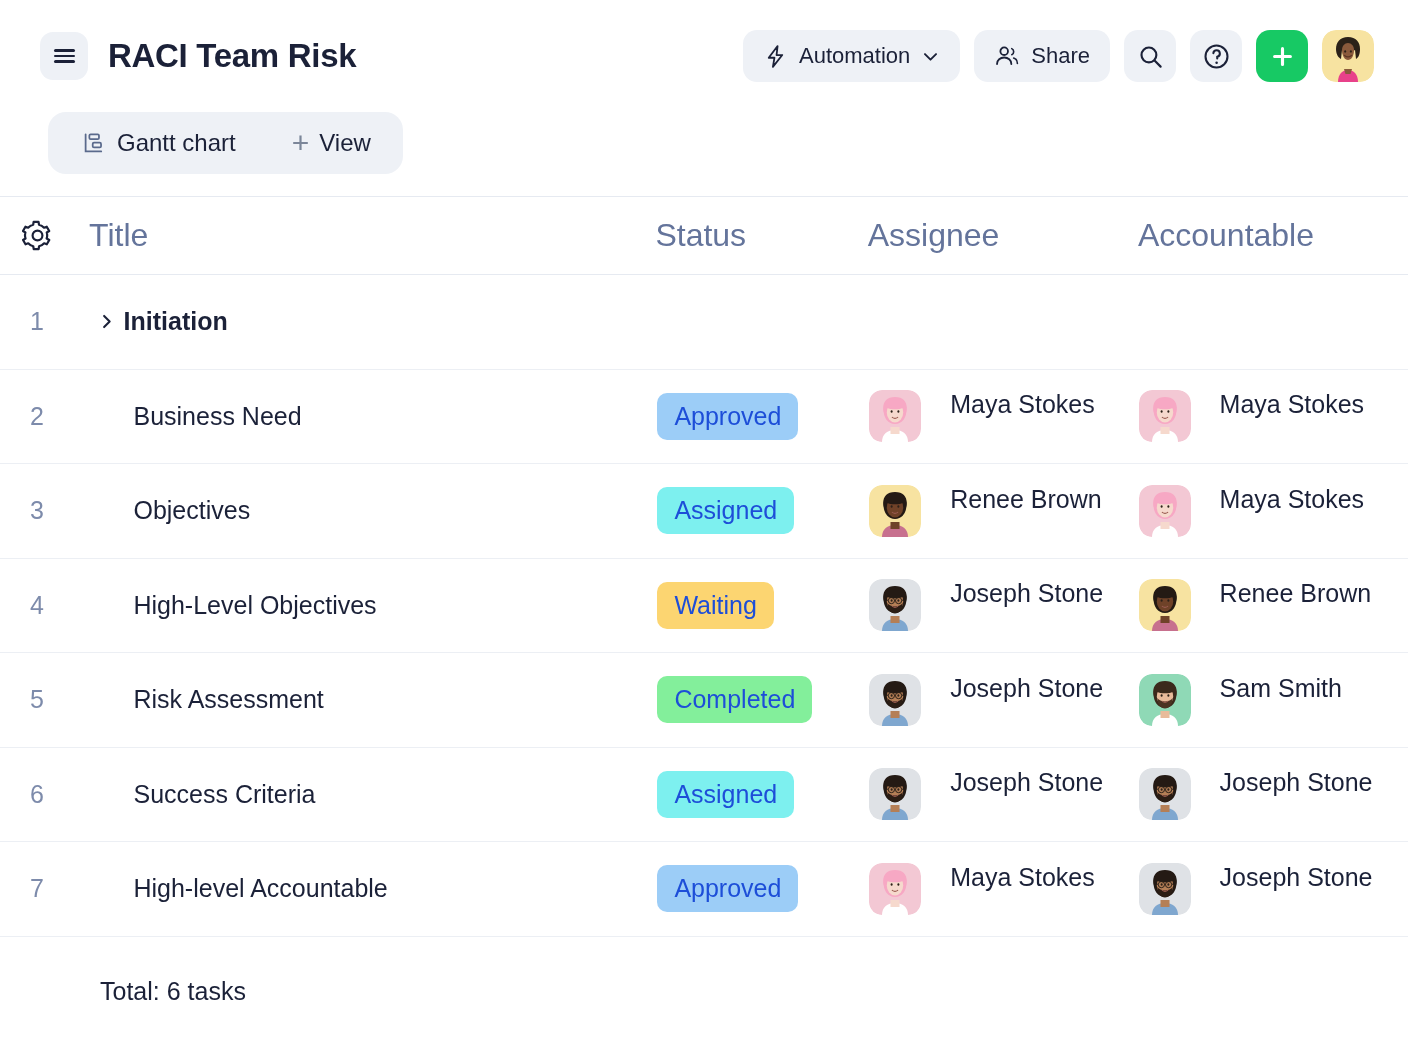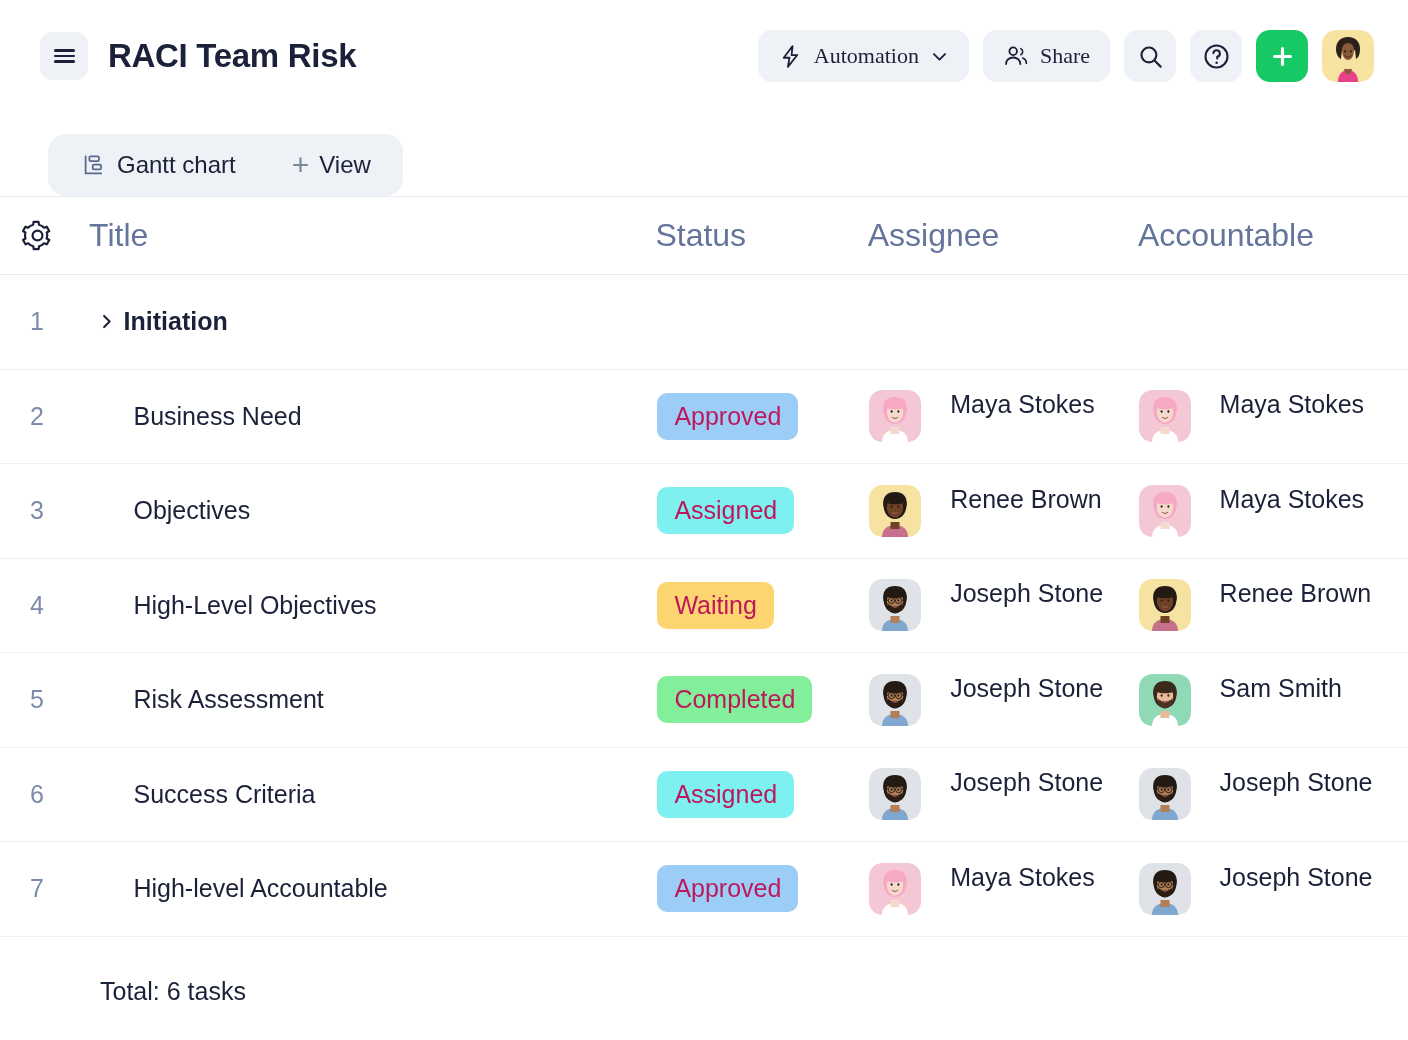--- a/index.html
+++ b/index.html
@@ -71,21 +71,20 @@
     border-radius: 14px;
     background: #eef1f6;
     display: flex;
     align-items: center;
     gap: 11px;
     padding: 0 20px;
     font-size: 22px;
     color: #1b2138;
     cursor: pointer;
     white-space: nowrap;
-    font-family: Liberation Serif, serif;
   }
 
   .icon-btn {
     width: 52px;
     height: 52px;
     border-radius: 14px;
     background: #eef1f6;
     display: flex;
     align-items: center;
     justify-content: center;
@@ -112,21 +111,21 @@
     overflow: hidden;
     flex: 0 0 auto;
     cursor: pointer;
   }
 
   
   .tabstrip-wrap {
     padding: 0 48px 0 48px;
     height: 84px;
     display: flex;
-    align-items: flex-end;
+    align-items: flex-start;
   }
   .tabstrip {
     position: relative;
     display: flex;
     align-items: center;
     background: #eef1f6;
     border-radius: 18px;
     height: 62px;
     padding: 0 4px;
   }
@@ -226,21 +225,21 @@
   }
 
   .cell-status { width: 228px; display: flex; align-items: center; }
   .badge {
     display: inline-flex;
     align-items: center;
     height: 47px;
     padding: 0 17px;
     border-radius: 10px;
     font-size: 25px;
-    color: #be185d;
+    color: #1d4ed8;
     white-space: nowrap;
   }
 
   .cell-person {
     width: 290px;
     display: flex;
     align-items: flex-start;
     gap: 29px;
     font-size: 25px;
     color: #1b2138;

